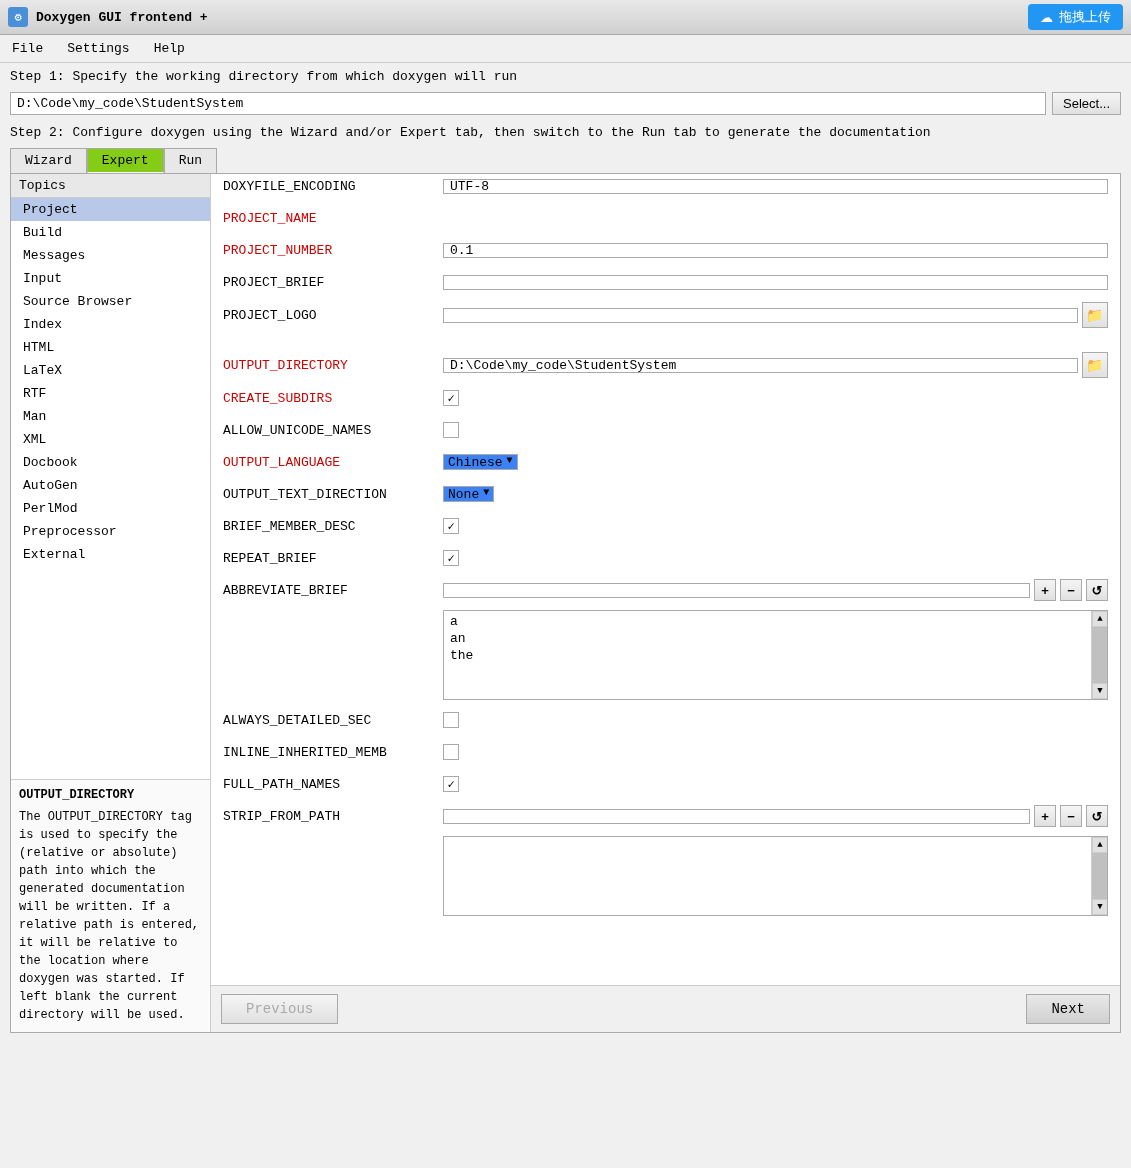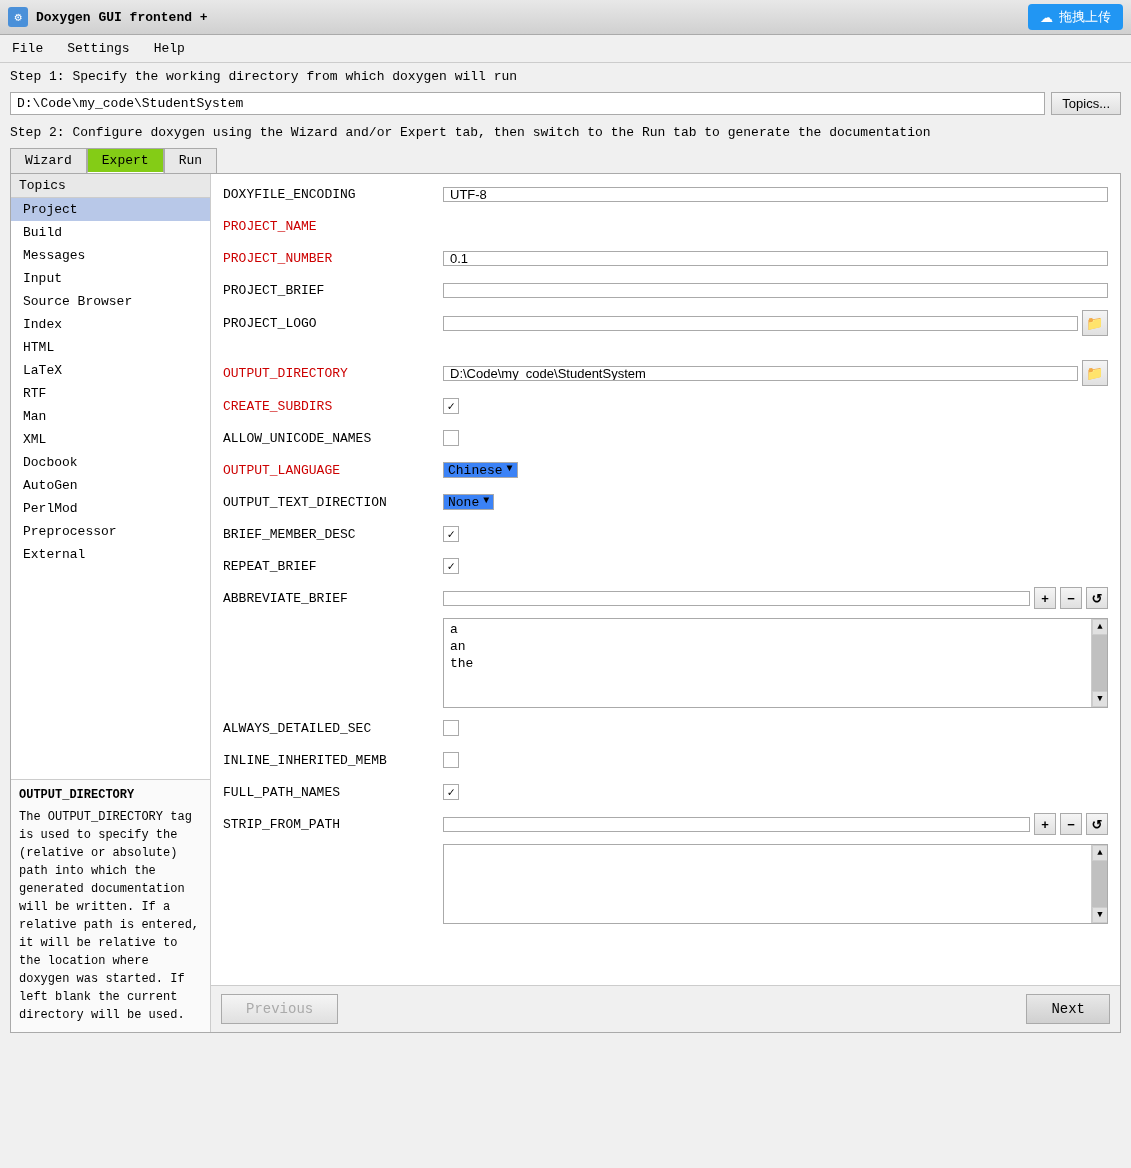--- a/index.html
+++ b/index.html
@@ -163,40 +163,40 @@
     }
     .right-panel {
       flex: 1;
       display: flex;
       flex-direction: column;
       overflow: hidden;
     }
     .right-scroll-area {
       flex: 1;
       overflow-y: auto;
-      padding: 8px 12px;
+      padding: 0 12px;
     }
     .form-row {
       display: flex;
       align-items: center;
       margin-bottom: 8px;
       min-height: 24px;
     }
     .field-label {
       width: 220px;
       font-size: 13px;
       font-family: 'Courier New', monospace;
       flex-shrink: 0;
     }
     .field-label.red { color: #cc0000; }
     .field-input {
       flex: 1;
       padding: 2px 6px;
       border: 1px solid #aaa;
-      font-family: Liberation Sans, sans-serif;
+      font-family: Liberation Mono, monospace;
       font-size: 13px;
       background: white;
       height: 15px;
     }
     .field-input-with-btn {
       display: flex;
       flex: 1;
       gap: 4px;
       align-items: center;
     }
@@ -348,21 +348,21 @@
 
 <div class="menu-bar">
   <span class="menu-item">File</span>
   <span class="menu-item">Settings</span>
   <span class="menu-item">Help</span>
 </div>
 
 <div class="step-text">Step 1: Specify the working directory from which doxygen will run</div>
 <div class="working-dir-row">
   <input class="working-dir-input" type="text" value="D:\Code\my_code\StudentSystem" style="">
-  <button class="select-btn">Topics...</button>
+  <button class="select-btn">Select...</button>
 </div>
 
 <div class="step2-text">Step 2: Configure doxygen using the Wizard and/or Expert tab, then switch to the Run tab to generate the documentation</div>
 
 <div class="tabs-row">
   <div class="tab">Wizard</div>
   <div class="tab active">Expert</div>
   <div class="tab">Run</div>
 </div>
 

